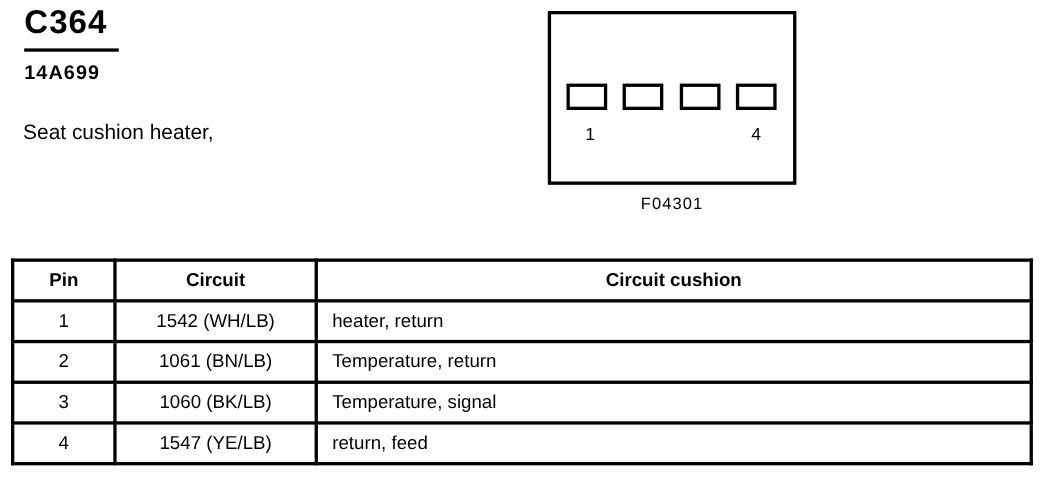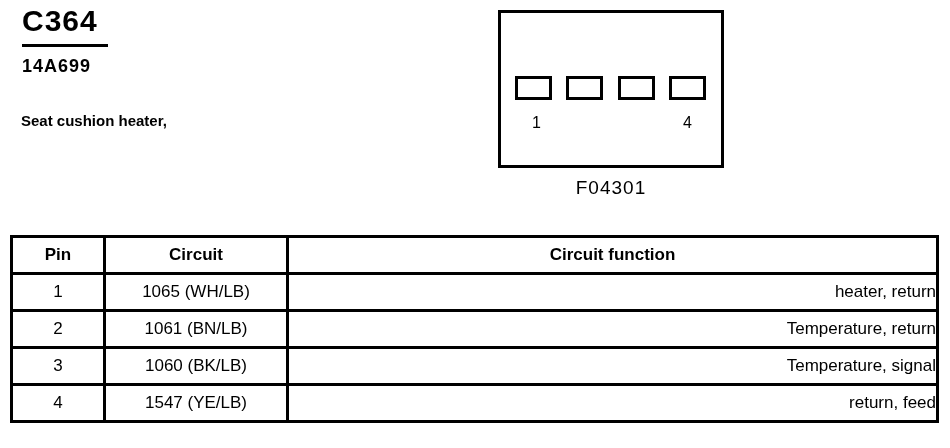--- a/index.html
+++ b/index.html
@@ -33,23 +33,22 @@
     top: 57px;
     font-size: 18px;
     font-weight: bold;
     line-height: 1;
     letter-spacing: 1px;
   }
   .description {
     position: absolute;
     left: 21px;
     top: 110px;
-    font-size: 15px;
+    font-size: 19px;
     line-height: 22px;
-    font-weight: bold;
   }
 
   
   .connector-box {
     position: absolute;
     left: 498px;
     top: 10px;
     width: 226px;
     height: 158px;
     border: 3px solid #000;
@@ -74,21 +73,21 @@
     line-height: 1;
   }
   .pin-label.first { left: 31px; }
   .pin-label.last  { left: 182px; }
   .figure-code {
     position: absolute;
     left: 498px;
     top: 177px;
     width: 226px;
     text-align: center;
-    font-size: 19px;
+    font-size: 15px;
     letter-spacing: 1px;
   }
 
   
   .table-wrap {
     position: absolute;
     left: 10px;
     top: 235px;
     width: 929px;
   }
@@ -101,21 +100,21 @@
   .pin-table th, .pin-table td {
     border: 3px solid #000;
     height: 37px;
     vertical-align: middle;
     background: #ffffff;
   }
   .pin-table th { font-weight: bold; text-align: center; }
   .col-pin     { width: 93px; }
   .col-circuit { width: 183px; }
   .cell-pin, .cell-circuit { text-align: center; }
-  .cell-function { text-align: right; padding-left: 13px; }
+  .cell-function { text-align: left; padding-left: 13px; }
 </style>
 </head>
 <body>
 
 <div class="page">
 
   <div class="connector-id">C364</div>
   <div class="part-number">14A699</div>
   <div class="description">
     <div>Seat cushion heater,</div>
@@ -135,27 +134,27 @@
     <table class="pin-table">
       <colgroup>
         <col class="col-pin">
         <col class="col-circuit">
         <col class="col-function">
       </colgroup>
       <thead>
         <tr>
           <th>Pin</th>
           <th>Circuit</th>
-          <th>Circuit function</th>
+          <th>Circuit cushion</th>
         </tr>
       </thead>
       <tbody>
         <tr>
           <td class="cell-pin">1</td>
-          <td class="cell-circuit">1065 (WH/LB)</td>
+          <td class="cell-circuit">1542 (WH/LB)</td>
           <td class="cell-function">heater, return</td>
         </tr>
         <tr>
           <td class="cell-pin">2</td>
           <td class="cell-circuit">1061 (BN/LB)</td>
           <td class="cell-function">Temperature, return</td>
         </tr>
         <tr>
           <td class="cell-pin">3</td>
           <td class="cell-circuit">1060 (BK/LB)</td>

